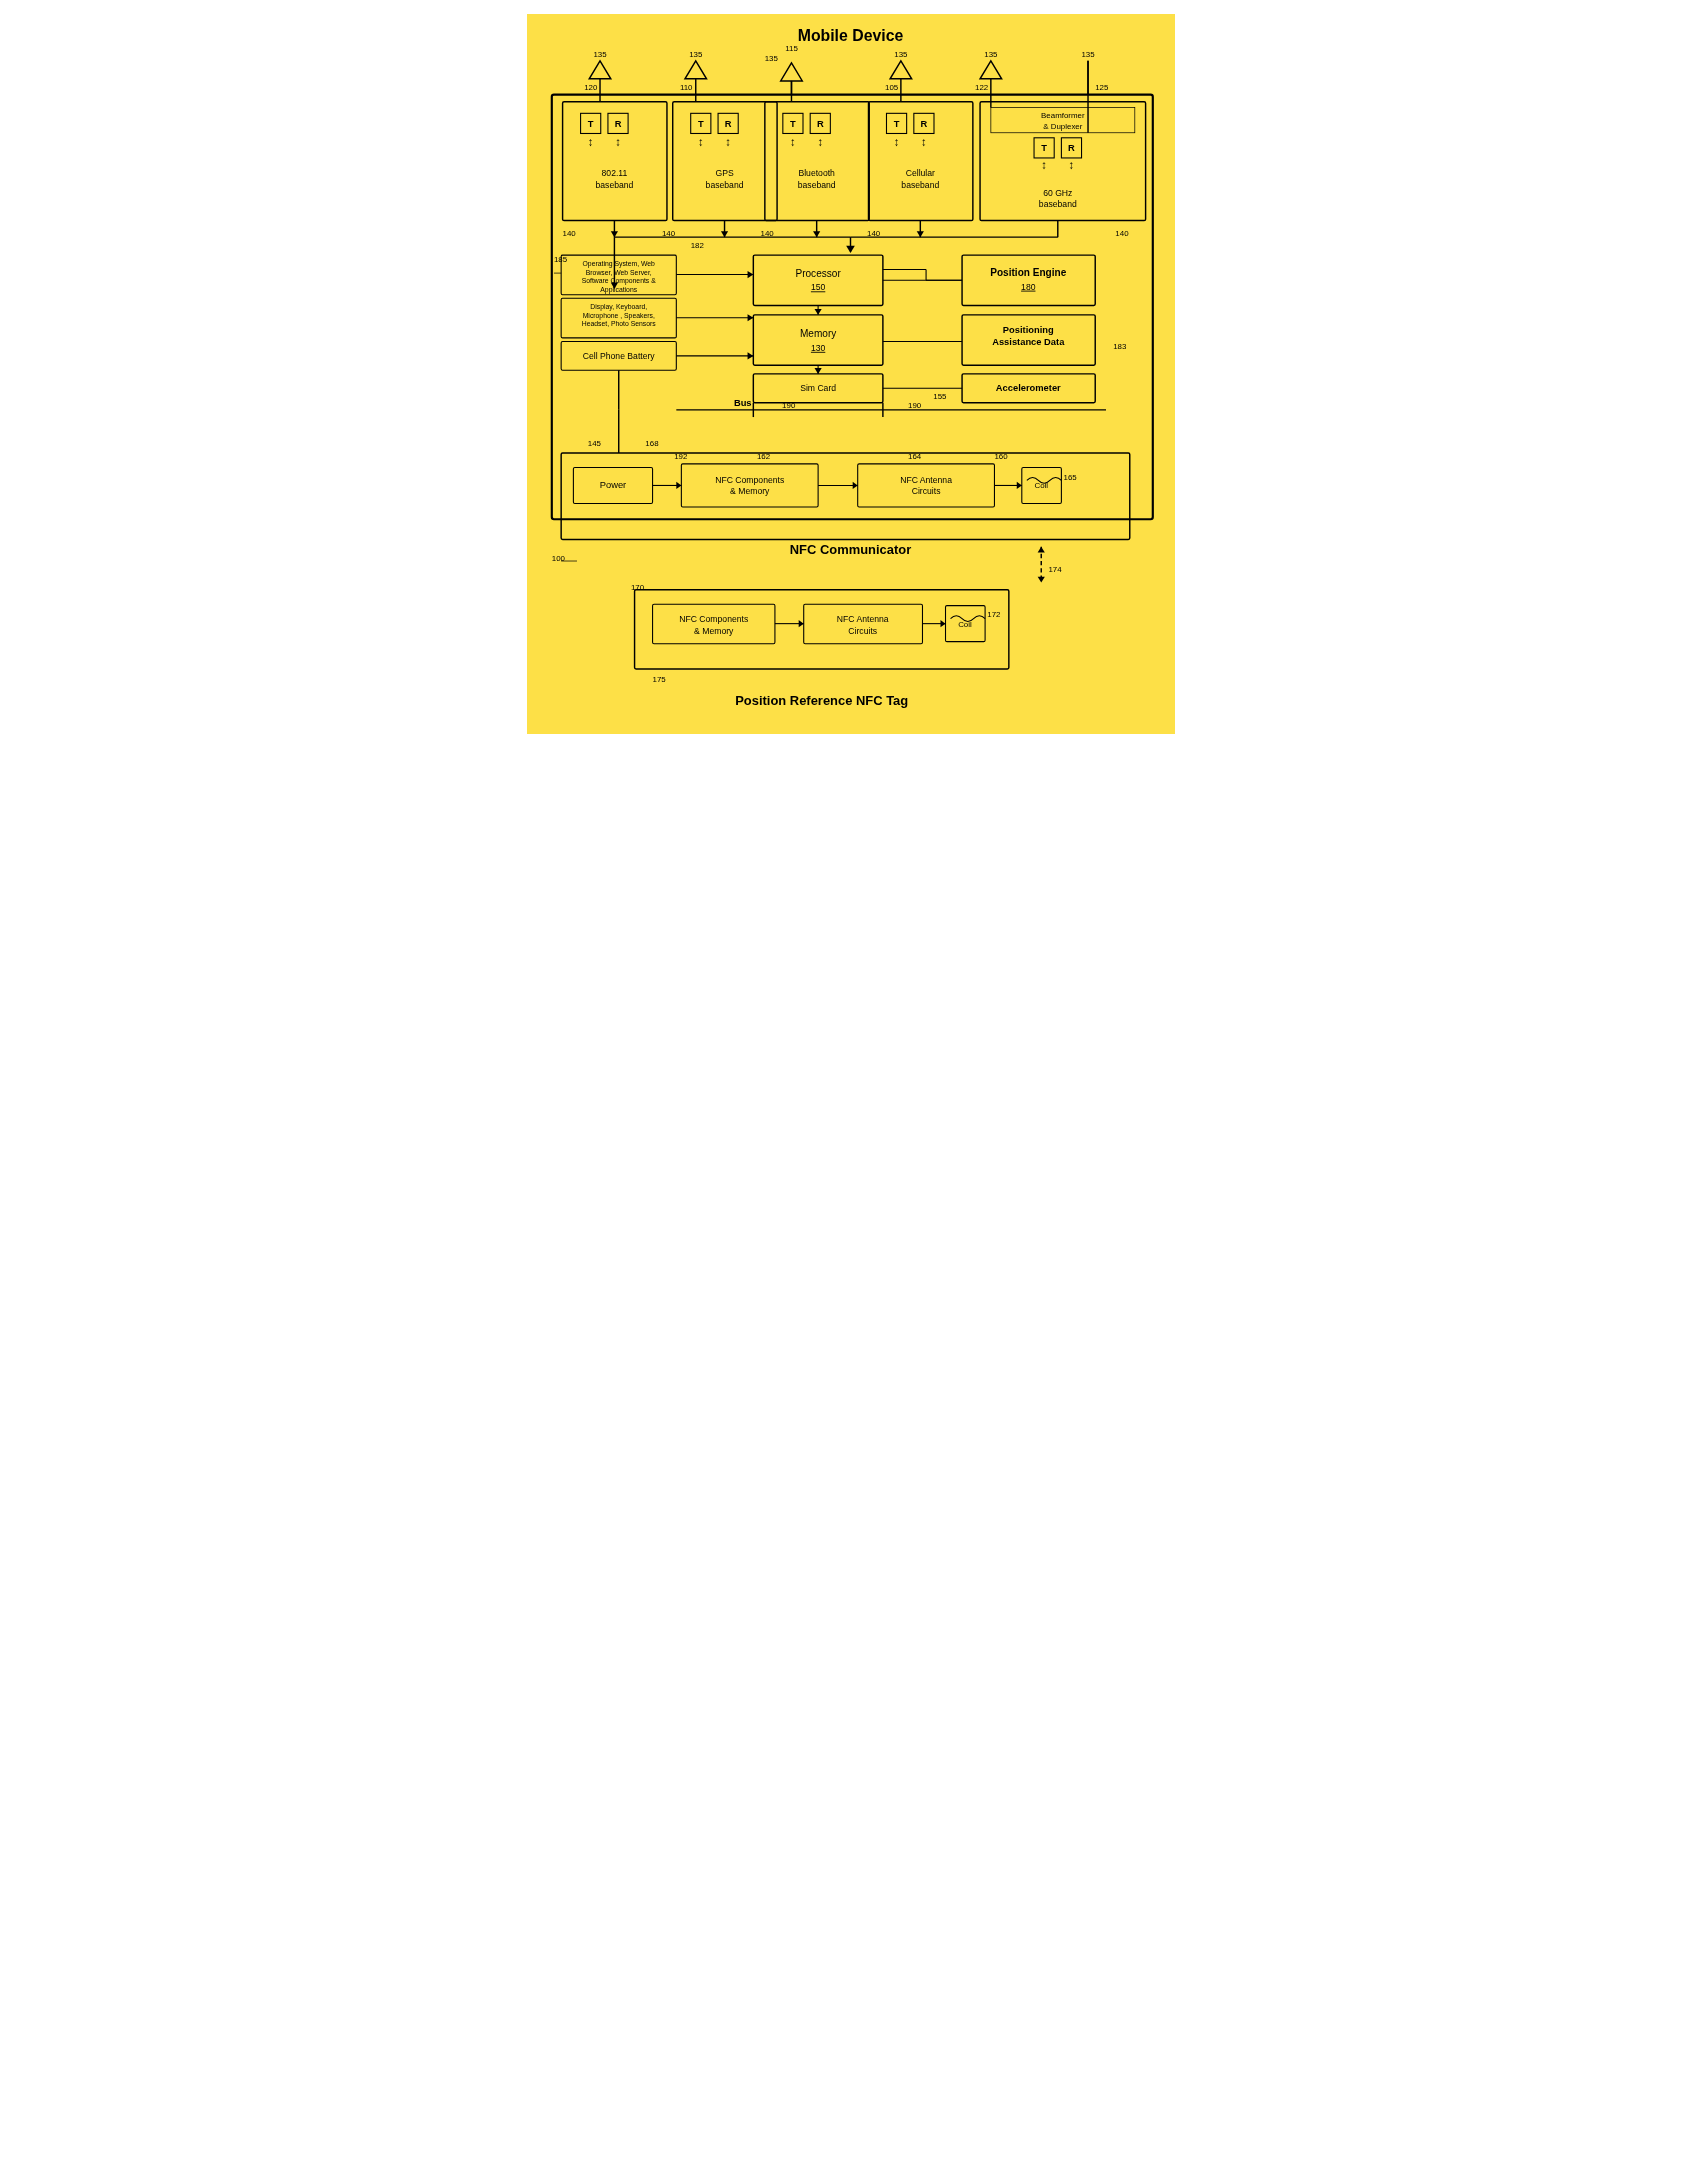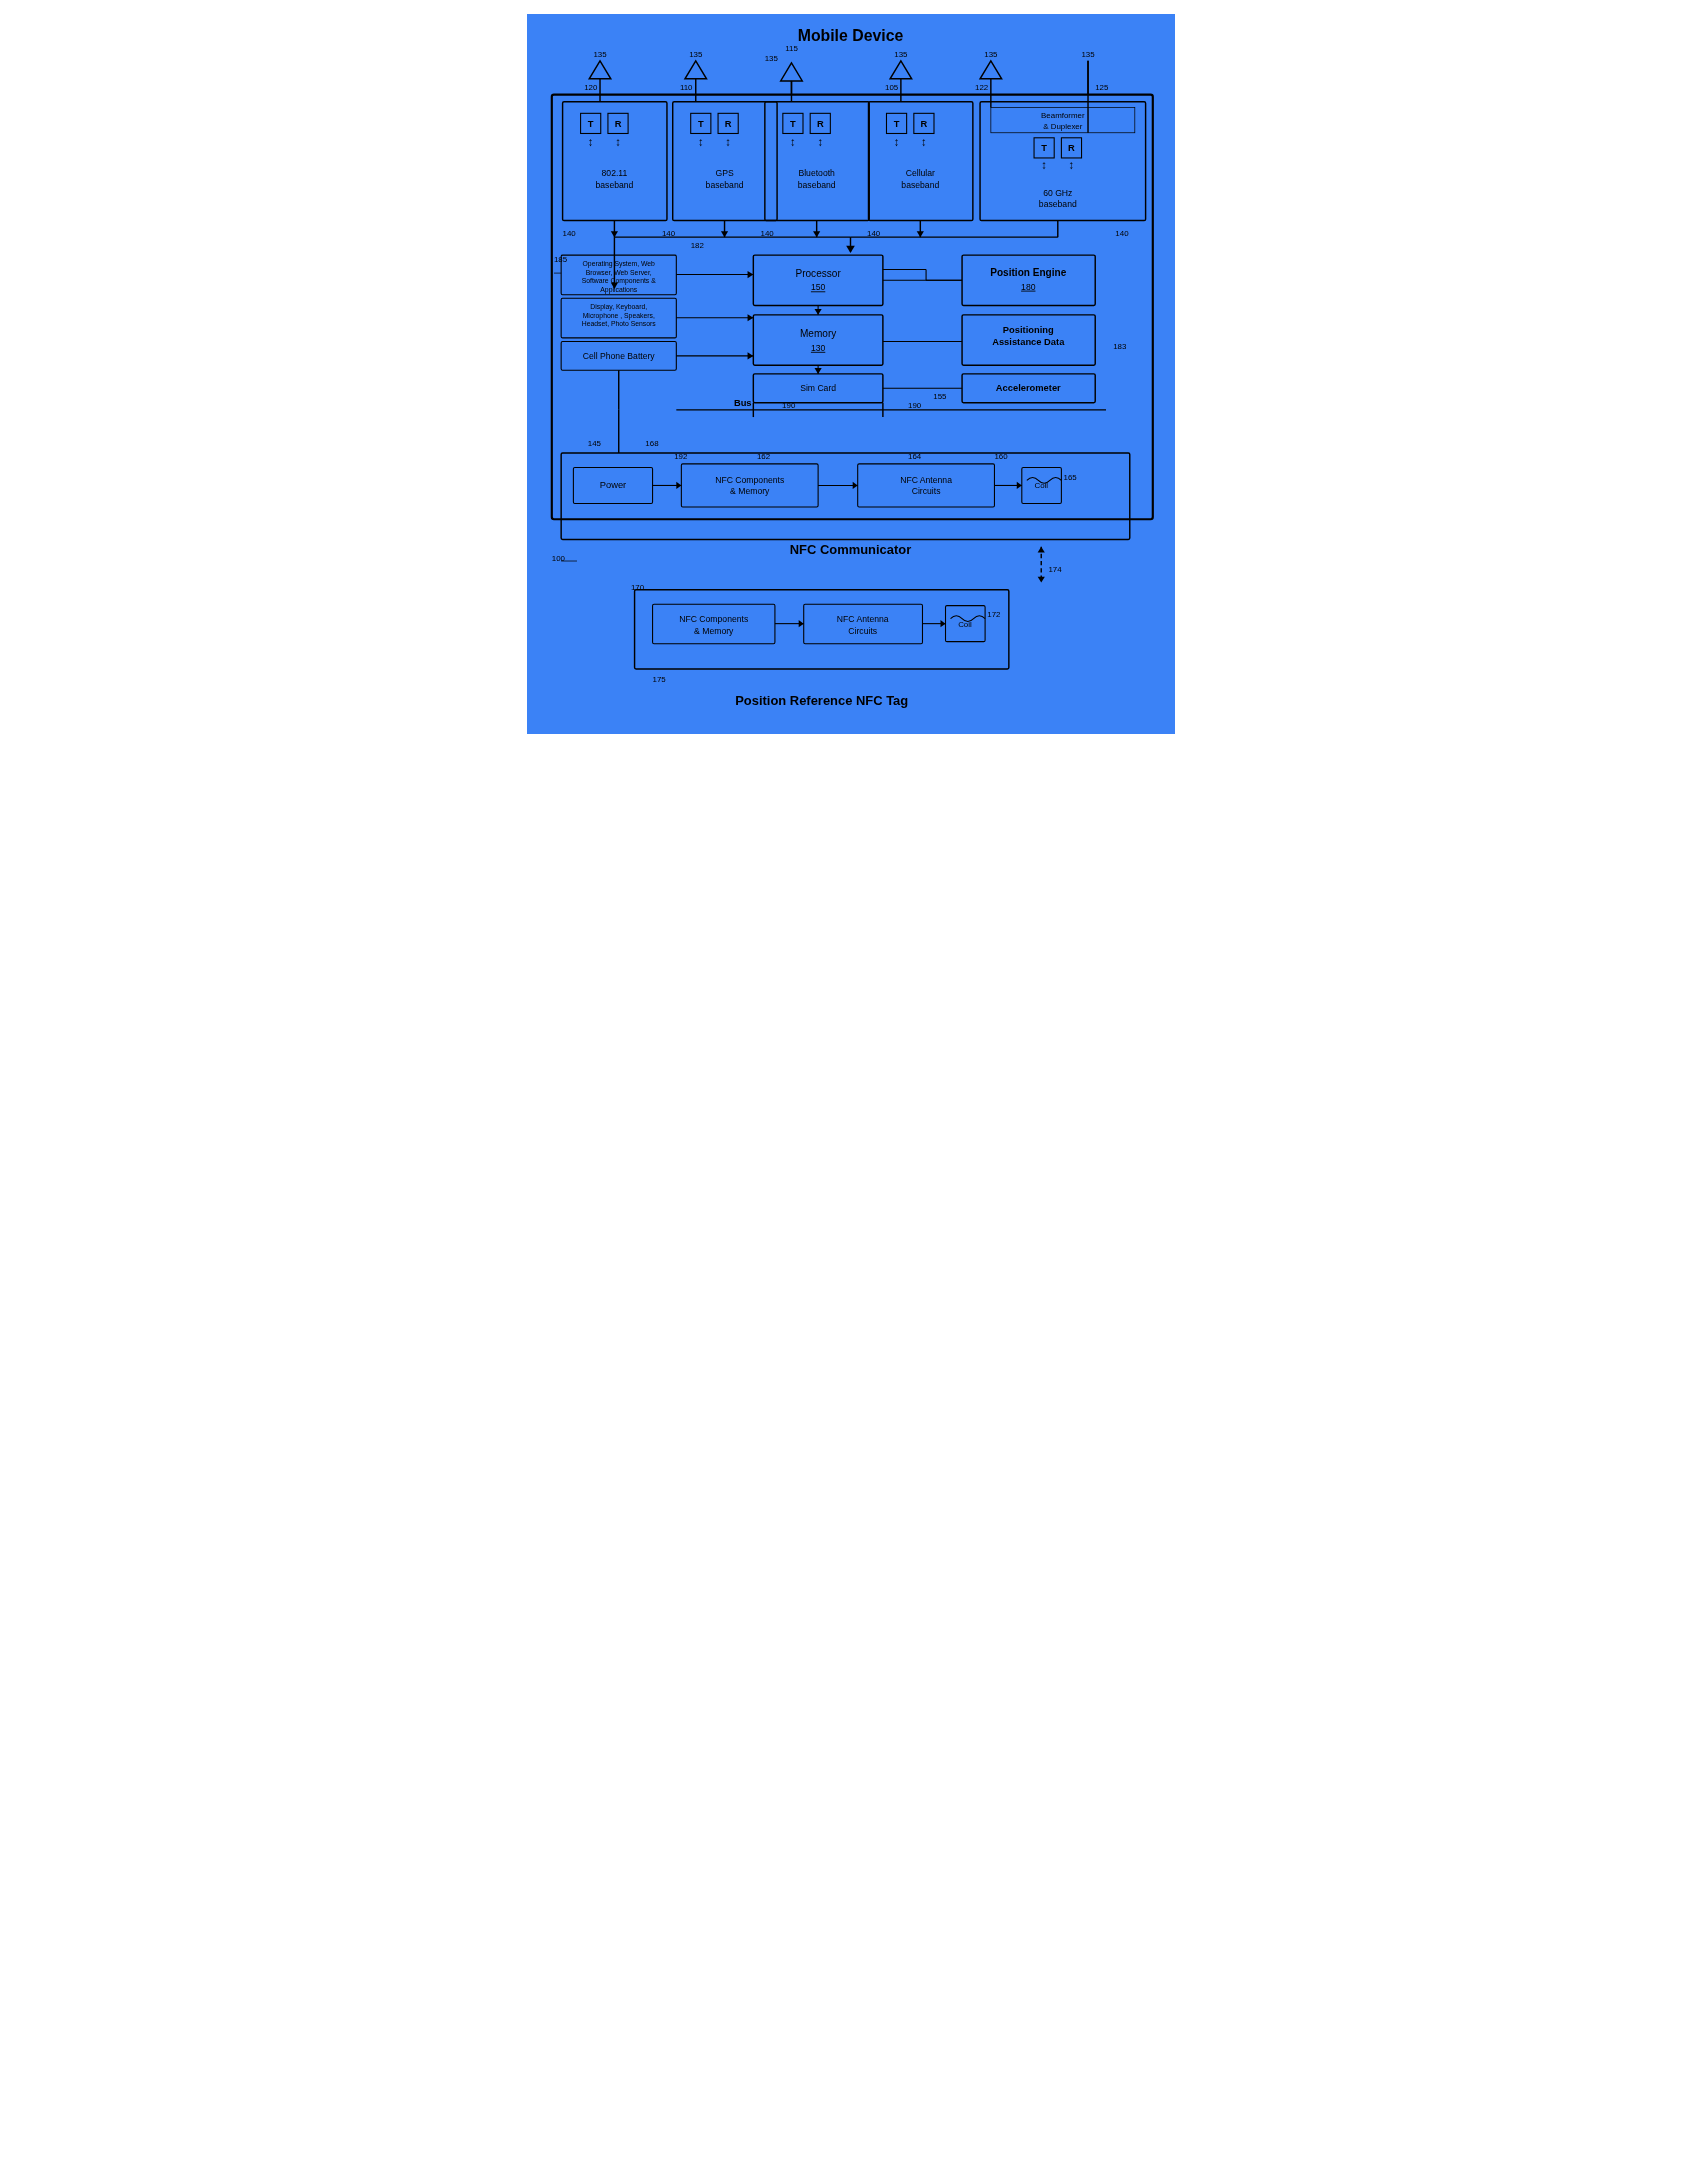--- a/index.html
+++ b/index.html
@@ -7,21 +7,21 @@
       background: #fff;
       font-family: Arial, sans-serif;
       display: flex;
       justify-content: center;
       align-items: flex-start;
       padding: 14.4px;
     }
     .page {
       width: 648px;
       position: relative;
-      background: #3b82f6;
+      background: #fde047;
     }
 
     .main-diagram {
       width: 619px;
       margin: 0 auto;
       display: block;
     }
   </style>
 </head>
 <body>

